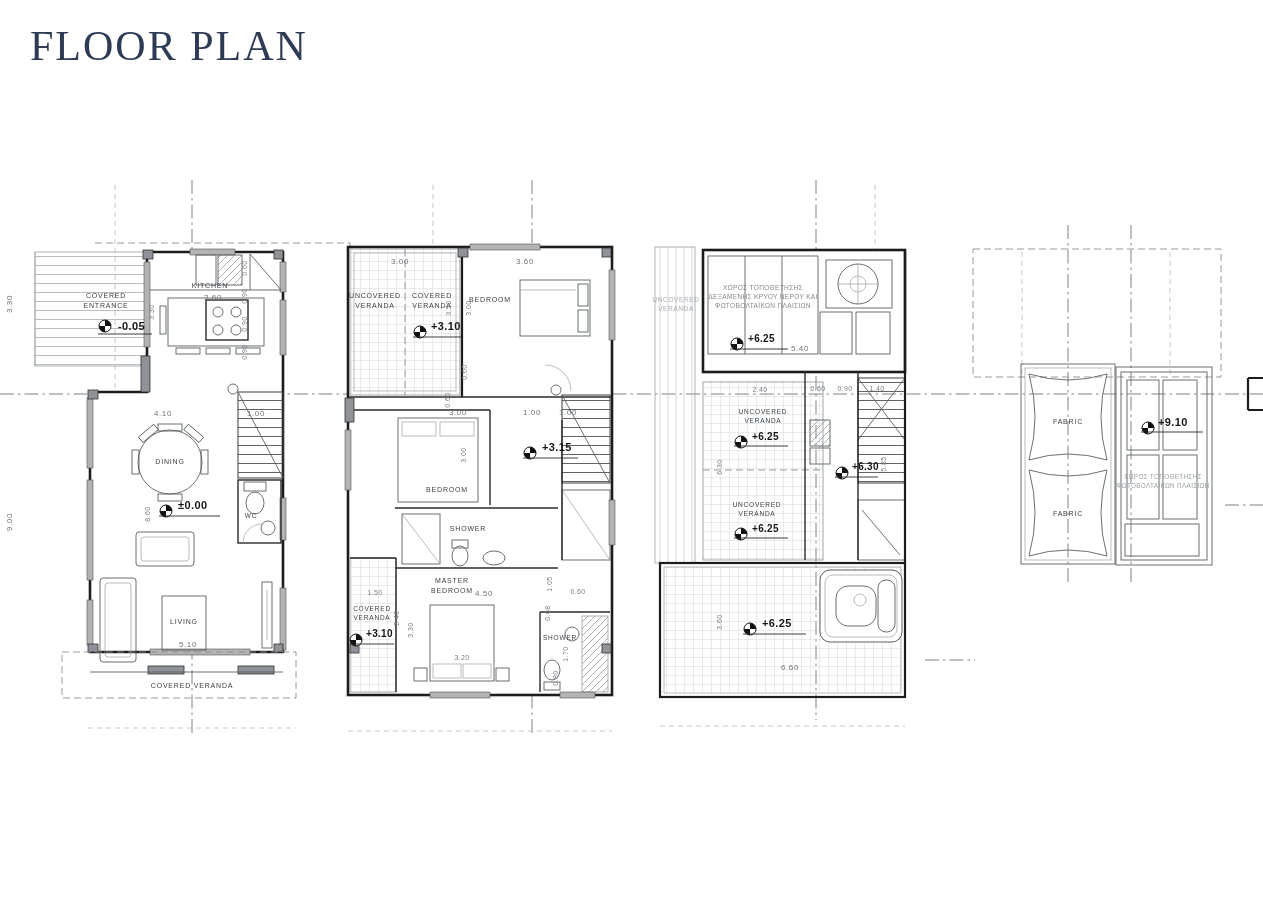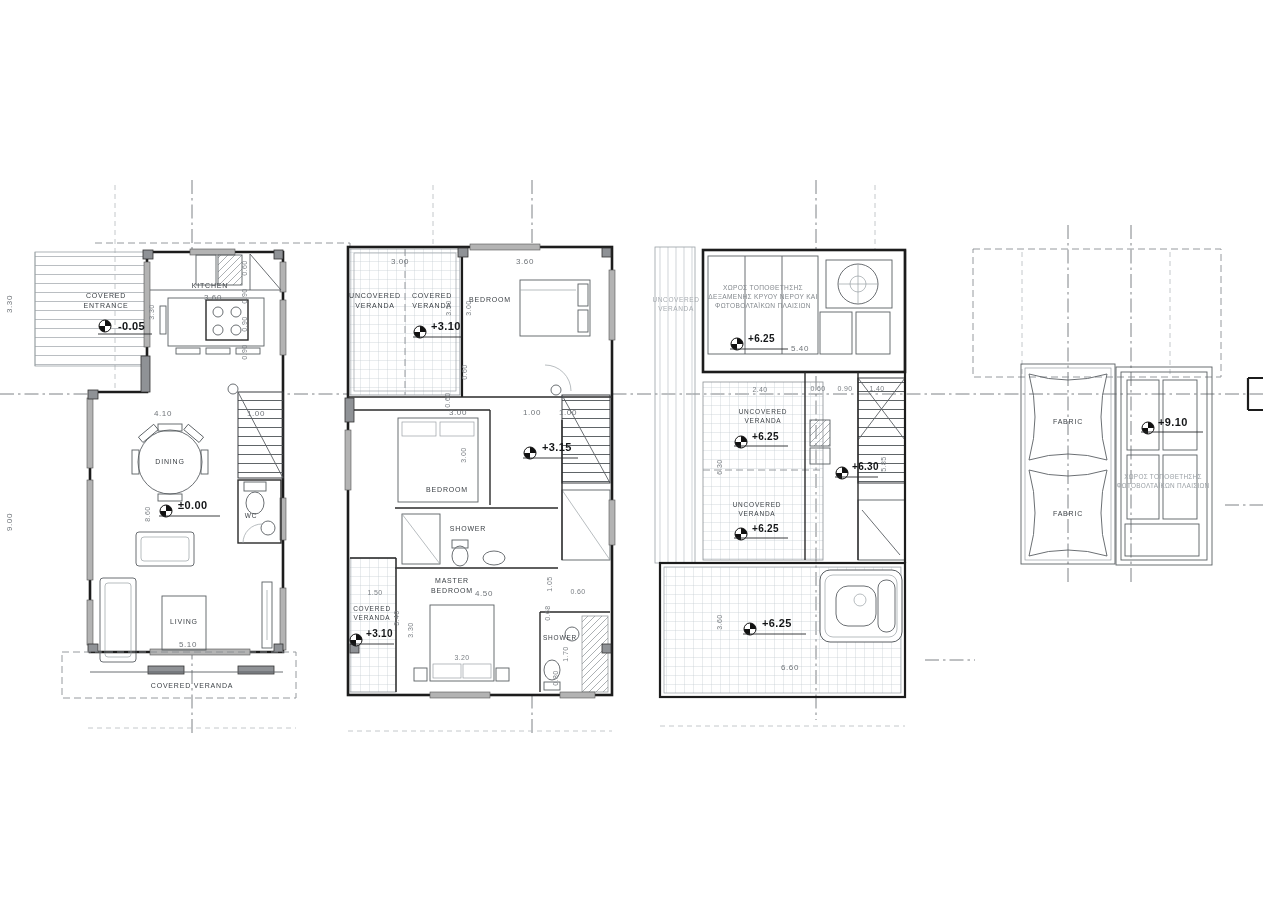--- a/index.html
+++ b/index.html
@@ -28,20 +28,21 @@
   .gk{font-size:6.6px;fill:#84898e;letter-spacing:0.3px;text-anchor:middle;}
   .gk2{font-size:6.4px;fill:#9aa0a5;letter-spacing:0.3px;text-anchor:middle;}
   .uln{stroke:#26282a;stroke-width:0.9;}
   .lmc{fill:#fff;stroke:#111;stroke-width:1;}
   .lmq{fill:#111;stroke:none;}
 </style>
 </head>
 <body>
 
 <div id="canvas">
+  <div id="title">FLOOR PLAN</div>
 
   <svg width="1263" height="897" viewBox="0 0 1263 897">
     <defs>
       <pattern id="tileP" width="9" height="9" patternUnits="userSpaceOnUse">
         <path d="M9,0 H0 V9" fill="none" stroke="#c0c7cd" stroke-width="0.7"></path>
       </pattern>
       <pattern id="deckP" width="9" height="9" patternUnits="userSpaceOnUse">
         <path d="M0,4.5 H9" fill="none" stroke="#a8adb2" stroke-width="0.8"></path>
       </pattern>
       <pattern id="vlineP" width="8" height="8" patternUnits="userSpaceOnUse">

